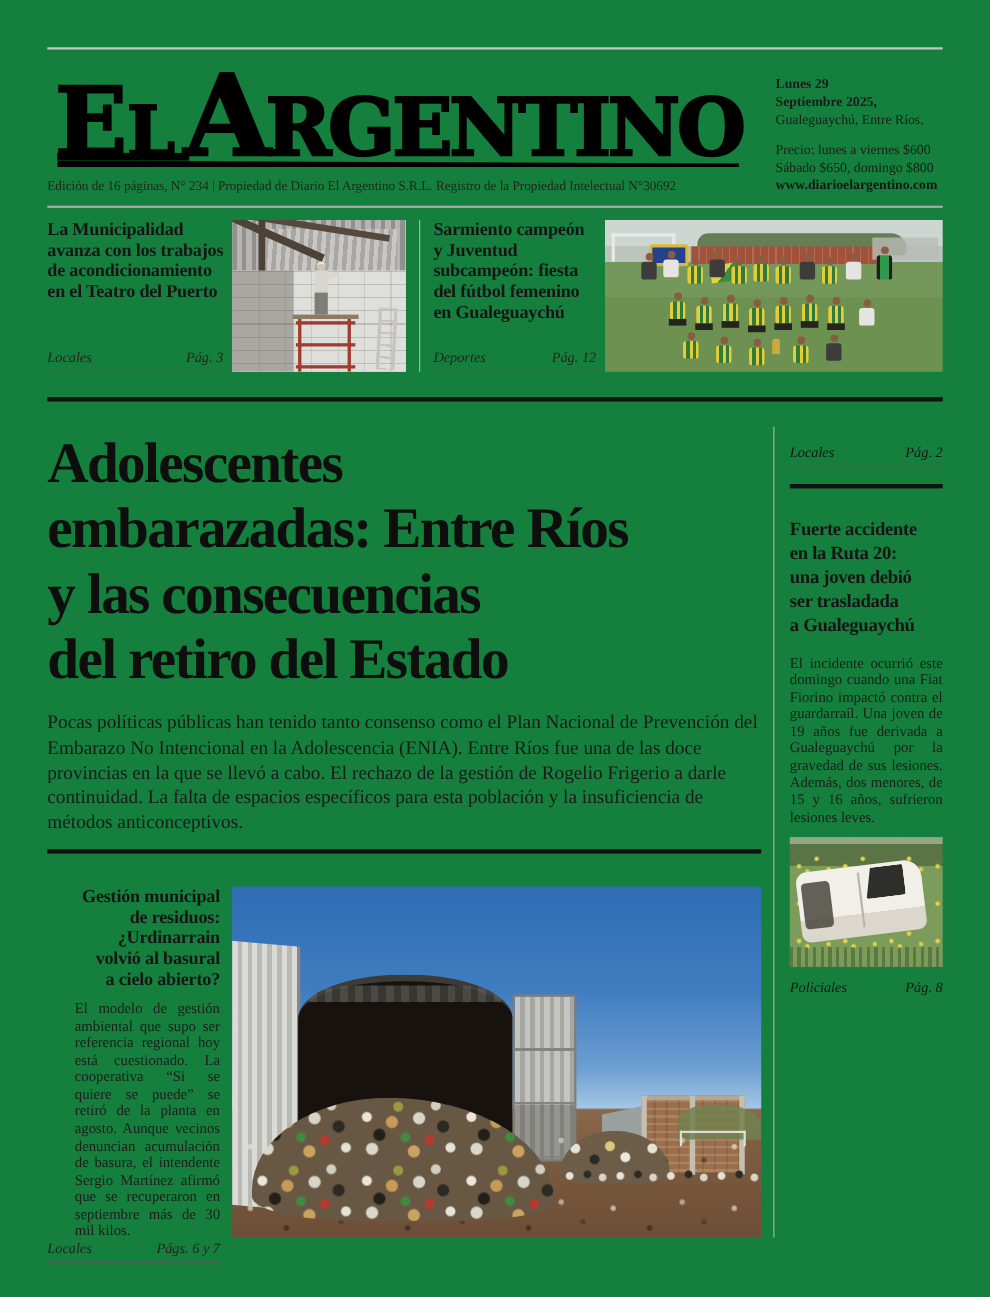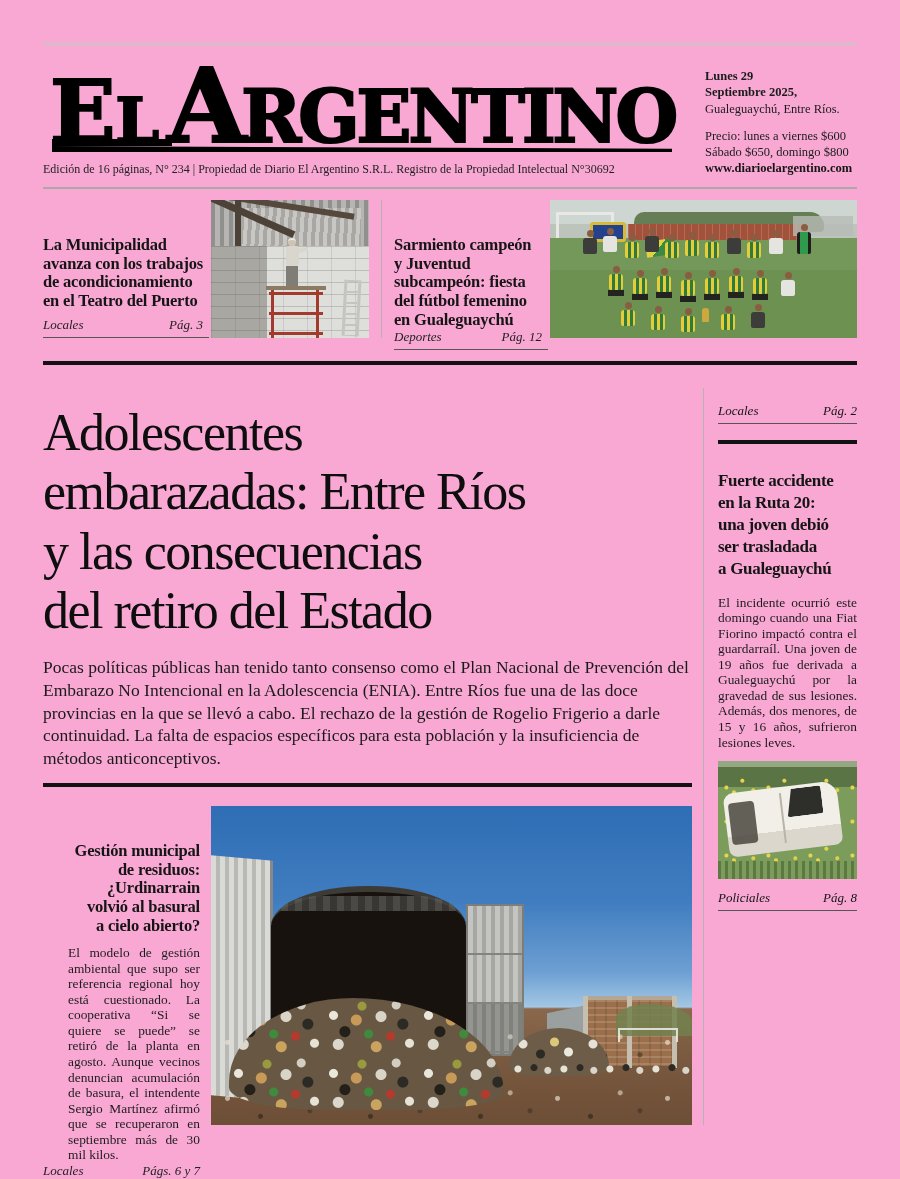--- a/index.html
+++ b/index.html
@@ -1,21 +1,21 @@
 <!DOCTYPE html>
 <html lang="es"><head>
 <meta charset="utf-8">
 <style>
   * { margin:0; padding:0; box-sizing:border-box; }
   html,body { background:#ffffff; }
   .page {
-    position:relative; width:900px; height:1179px; background:#f9a8d4;
+    position:relative; width:900px; height:1179px; background:#15803d;
     font-family:"Liberation Serif", serif; color:#151515; overflow:hidden;
   }
-  .preline { white-space:pre-line;margin-top:36px; }
+  .preline { white-space:pre-line; }
 
   
   .top-rule { position:absolute; left:43px; right:43px; top:43px; height:2px; background:#c6c6c6; }
   .edition-rule { position:absolute; left:43px; right:43px; top:187px; height:1.5px; background:#a9a9a9; }
   .band-black { position:absolute; left:43px; right:43px; top:361px; height:4px; background:#121212; }
   .v-divider { position:absolute; left:703px; top:388px; width:1px; height:737px; background:#b3b3b3; }
   .teaser-divider { width:1px; background:#b3b3b3; margin:0 12px; }
 
   
   .logo { position:absolute; left:50px; top:46px; white-space:nowrap; font-family:"DejaVu Serif", serif; font-weight:bold; -webkit-text-stroke:2.2px #000; color:#000; }
@@ -45,21 +45,21 @@
   .photo { position:relative; overflow:hidden; }
   .t1-photo { width:158px; height:138px; margin-left:2px; }
   .t2-photo { flex:1; height:138px; margin-left:2px; }
 
   
   .main-col { position:absolute; left:43px; top:385px; width:649px; }
   .kicker-row { display:flex; justify-content:space-between; align-items:flex-end;
                 border-bottom:1.5px solid #9d9d9d; padding-bottom:6px; }
   .kicker { font-size:13.5px; letter-spacing:0.2px; color:#1a1a1a; }
   .kicker-pages { font-style:italic; font-size:13.5px; }
-  .headline { margin-top:18px; font-size:52px; font-weight:normal; line-height:1.14; letter-spacing:-1.5px; color:#0e0e0e; }
+  .headline { margin-top:7px; font-size:52px; font-weight:bold; line-height:1.14; letter-spacing:-1.5px; color:#0e0e0e; }
   .deck { margin-top:16px; font-size:17.5px; line-height:1.3; color:#1a1a1a; }
   .band2 { margin-top:13px; height:4px; background:#121212; }
 
   
   .bottom-main { position:absolute; left:43px; top:806px; width:649px; height:319px; display:flex; }
   .waste-text { width:168px; padding-right:11px; display:flex; flex-direction:column; }
   .story-head-sm { font-size:16.5px; font-weight:bold; line-height:1.13; letter-spacing:-0.2px;text-align:right; }
   .story-body-sm { margin-top:10px; font-size:13.4px; line-height:1.16; text-align:justify; hyphens:auto; color:#1c1c1c;margin-left:25px; }
   .story-foot { margin-top:auto; display:flex; justify-content:space-between; align-items:baseline;
                 font-style:italic; font-size:13px; color:#222;

